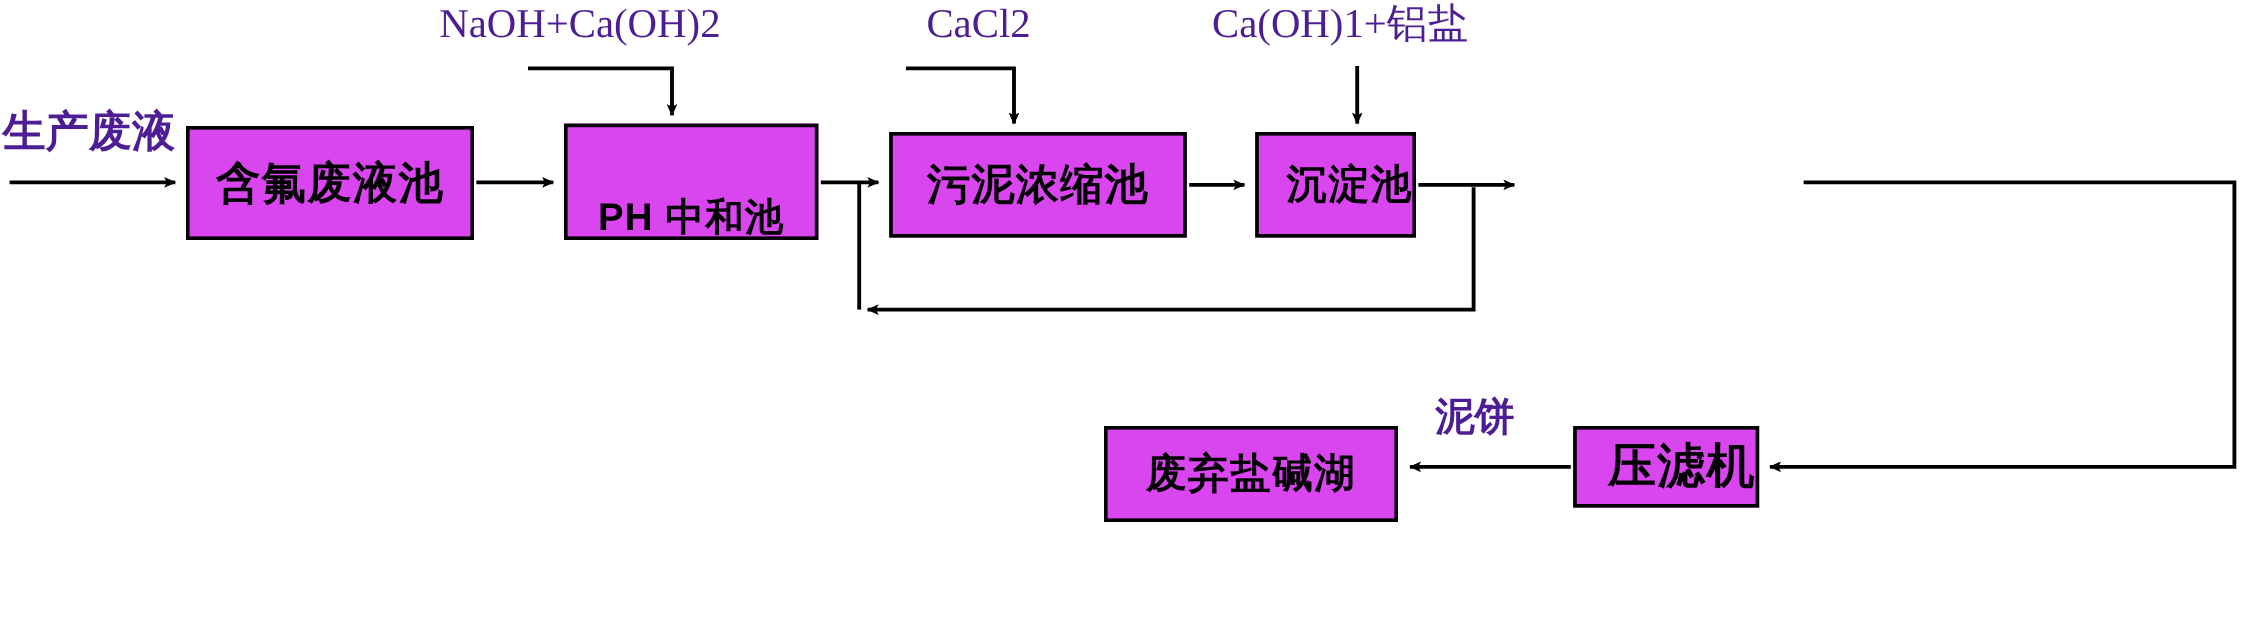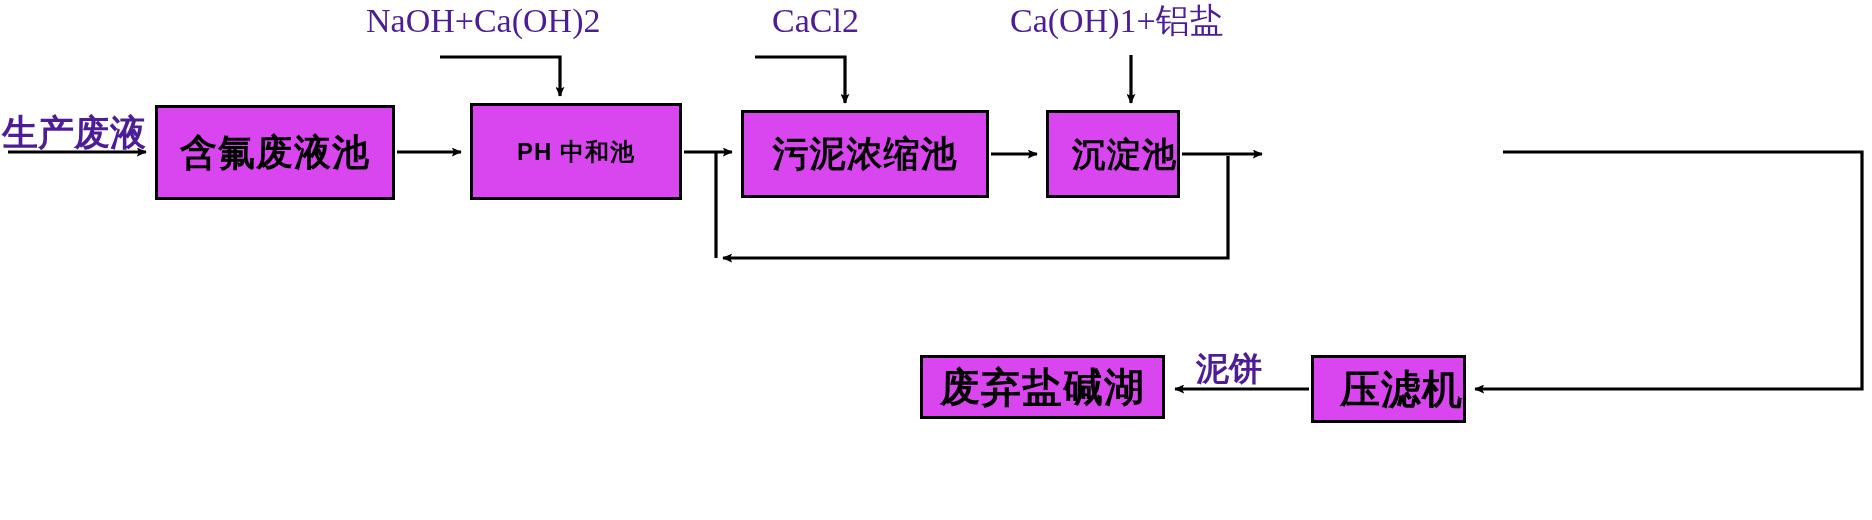--- a/index.html
+++ b/index.html
@@ -39,23 +39,22 @@
     position:absolute;
     color:#4c1d95;
     white-space:nowrap;
     line-height:1;
   }
   .serif{
     font-family:"Liberation Serif","DejaVu Serif",serif;
     font-weight:normal;
   }
   .cjk-bold{
-    font-family:Liberation Serif, serif;
+    font-family:Liberation Mono, monospace;
     font-weight:bold;
-    margin-top:20px;
   }
 </style>
 </head>
 <body>
 
 <div id="canvas">
 
   <svg class="svg-layer" viewBox="0 0 1872 520" xmlns="http://www.w3.org/2000/svg">
     <defs>
       <marker id="ah" markerWidth="10" markerHeight="9" refX="9.2" refY="4.5" orient="auto" markerUnits="userSpaceOnUse">
@@ -92,34 +91,34 @@
 
       <path d="M1131,55 L1131,103" marker-end="url(#ahd)"></path>
 
     </g>
   </svg>
 
   <div class="node" style="left:155px; top:105px; width:240px; height:95px; font-size:37px;">
     <span class="node-label">含氟废液池</span>
   </div>
 
-  <div class="node" style="left:470px; top:103px; width:212px; height:97px; font-size:24px;">
+  <div class="node" style="left:470px; top:103px; width:212px; height:97px; font-size:32px;align-items:flex-end;">
     <span class="node-label">PH 中和池</span>
   </div>
 
   <div class="node" style="left:741px; top:110px; width:248px; height:88px; font-size:36px;">
     <span class="node-label">污泥浓缩池</span>
   </div>
 
   <div class="node" style="left:1046px; top:110px; width:134px; height:88px; font-size:34px;justify-content:flex-end;">
     <span class="node-label">沉淀池</span>
   </div>
 
 
-  <div class="node" style="left:920px; top:355px; width:245px; height:64px; font-size:40px;">
+  <div class="node" style="left:920px; top:355px; width:245px; height:80px; font-size:34px;">
     <span class="node-label">废弃盐碱湖</span>
   </div>
 
   <div class="node" style="left:1311px; top:355px; width:155px; height:68px; font-size:40px;justify-content:flex-end;">
     <span class="node-label">压滤机</span>
   </div>
 
   <div class="free-label cjk-bold" style="left:2px; top:95px; font-size:36px;">生产废液</div>
 
   <div class="free-label serif" style="left:366px; top:4px; font-size:34px;">NaOH+Ca(OH)2</div>

